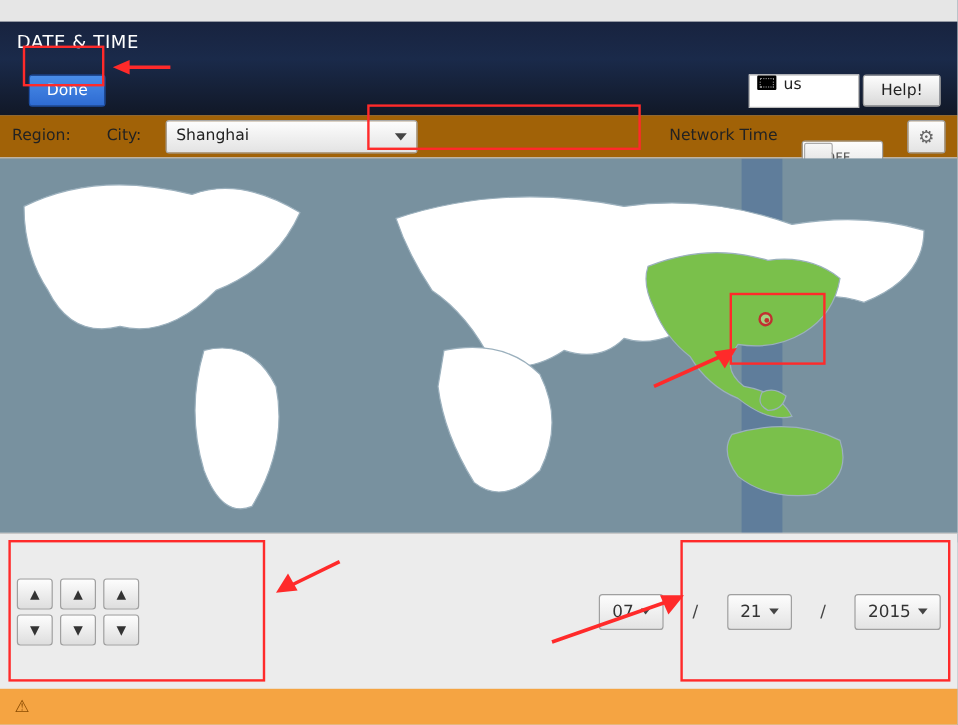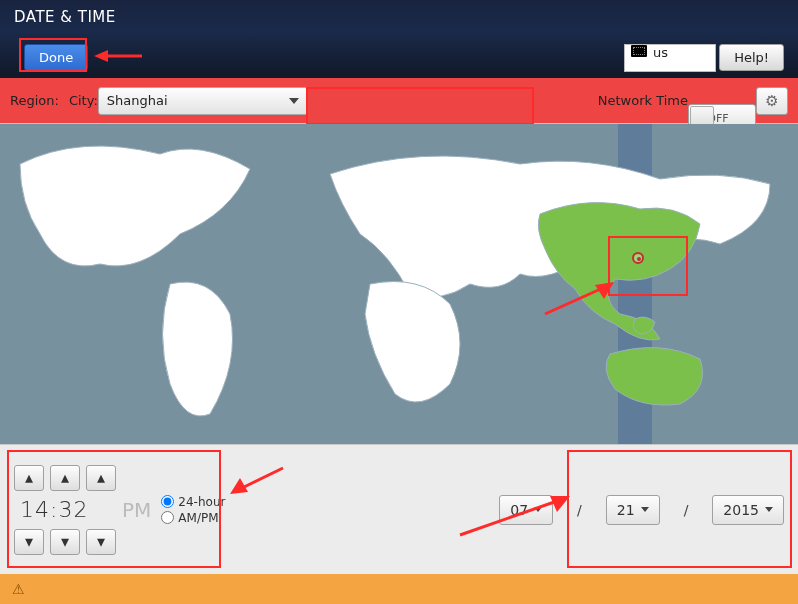--- a/index.html
+++ b/index.html
@@ -5,20 +5,21 @@
   * { box-sizing: border-box; margin: 0; padding: 0; font-family: "DejaVu Sans", "Liberation Sans", sans-serif; }
   body { width: 798px; height: 604px; overflow: hidden; background: #e6e6e6; position: relative; }
 
   
   .banner {
     height: 78px;
     background: linear-gradient(#18233f 0%, #1a2a4a 40%, #111827 100%);
     color: #fff;
     position: relative;
     padding: 8px 14px 0 14px;
+    margin-top: 18px;
   }
   .banner-title { font-size: 15px; font-weight: 400; letter-spacing: .5px; }
   .banner-right-title { position: absolute; right: 14px; top: 8px; font-size: 15px; font-weight: 300; }
   .done-btn {
     position: absolute; left: 24px; top: 44px;
     background: linear-gradient(#4a8de8,#2e6bd2);
     border: 1px solid #1d4fa5; color: #fff;
     padding: 5px 14px; font-size: 13px; border-radius: 3px;
     cursor: pointer;
   }
@@ -33,22 +34,22 @@
   .kb-box {
     position:absolute; right:82px; top:44px; width:92px; height:28px;
     background:#fff; border:1px solid #bcbcbc; display:flex; align-items:flex-start;
     padding:0 6px; gap:6px; font-size:13px; color:#222;
   }
   .kb-icon { width:16px; height:12px; background:#000; position:relative; border-radius:1px; }
   .kb-icon::after{content:"";position:absolute;inset:2px;border:1px dotted #888;}
 
   
   .filterbar {
-    height:46px; background:#ef4444; border-bottom:1px solid #c8c8c8;
-    display:flex; align-items:center; padding:0 10px; gap:0; font-size:13px; color:#222;
+    height:36px; background:#a16207; border-bottom:1px solid #c8c8c8;
+    display:flex; align-items:center; padding:0 10px; gap:20px; font-size:13px; color:#222;
   }
   .combo {
     display:inline-flex; align-items:center; justify-content:space-between;
     background:linear-gradient(#fdfdfd,#e3e3e3);
     border:1px solid #a9a9a9; border-radius:3px;
     padding:0 8px; height:28px; min-width:170px; cursor:pointer;
   }
   .combo .caret { width:0;height:0;border-left:5px solid transparent;border-right:5px solid transparent;border-top:6px solid #444;margin-left:8px;}
   .city-red { position:absolute; left:306px; top:87px; width:228px; height:38px; border:2px solid #ff2a2a; pointer-events:none;}
   .arrow2 { position:absolute; left:242px; top:138px; }
@@ -188,34 +189,20 @@
     <div class="spin-row">
       <div class="spin-btn">
           <span>▴</span>
         </div>
       <div class="spin-btn">
           <span>▴</span>
         </div>
       <div class="spin-btn">
           <span>▴</span>
         </div>
-    </div>
-    <div class="time-val-row">
-      <span class="time-val">14:32</span>
-      <span class="pm">PM</span>
-      <div class="fmt">
-        <label>
-            <input type="radio" name="fmt" checked="" style="">
-            <span>24-hour</span>
-          </label>
-        <label>
-            <input type="radio" name="fmt" style="">
-            <span>AM/PM</span>
-          </label>
-      </div>
     </div>
     <div class="spin-row">
       <div class="spin-btn">
           <span>▾</span>
         </div>
       <div class="spin-btn">
           <span>▾</span>
         </div>
       <div class="spin-btn">
           <span>▾</span>

